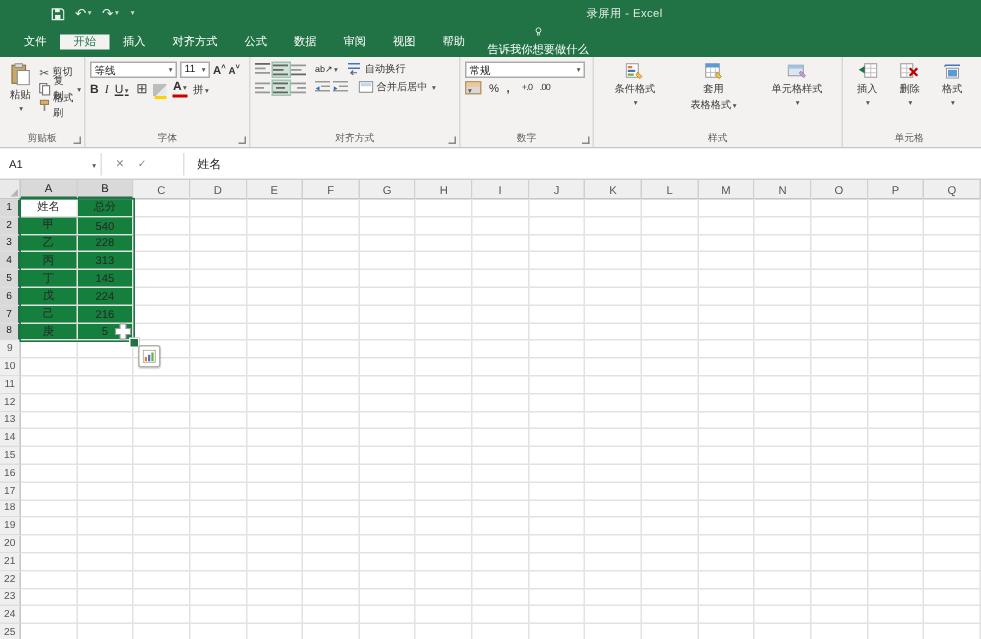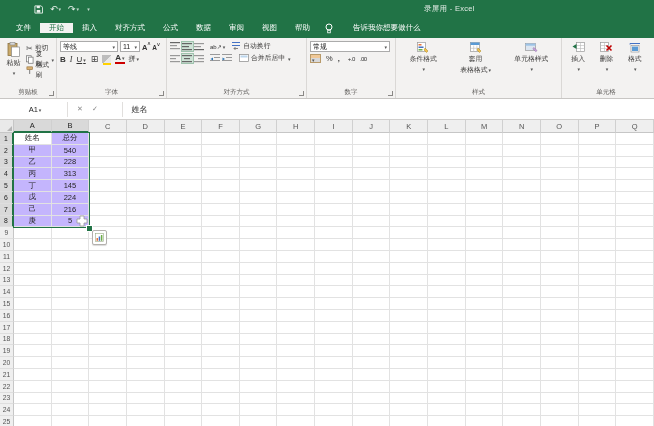--- a/index.html
+++ b/index.html
@@ -7,26 +7,26 @@
     width:654px;height:426px;overflow:hidden;position:relative;
     font-family:"Liberation Sans","DejaVu Sans",sans-serif;
     background:#fff;font-size:8px;color:#333;
     -webkit-font-smoothing:antialiased;
   }
   
   .titlebar{height:18px;background:#217346;display:flex;align-items:center;position:relative;color:#dfe9e3;}
   .qat{display:flex;align-items:center;gap:7px;padding-left:34px;font-size:9px;}
   .qat .qbtn{display:flex;align-items:center;color:#eaf2ed;cursor:default;}
   .qat .dd::after{content:"▾";font-size:5px;margin-left:1px;opacity:.8;}
-  .win-title{position:absolute;left:424px;top:4px;font-size:7.5px;color:#e3ece6;letter-spacing:.3px;}
+  .win-title{position:absolute;left:391px;top:4px;font-size:7.5px;color:#e3ece6;letter-spacing:.3px;}
   
   .tabrow{height:20px;background:#217346;display:flex;align-items:stretch;padding-left:7px;}
   .tab{display:flex;align-items:center;padding:0 9px;font-size:7.5px;color:#fff;cursor:default;}
   .tab.active{background:#f3f2f1;color:#217346;}
-  .tellme{display:flex;align-items:center;gap:20px;color:#fff;font-size:7.5px;padding:0 6px;}
+  .tellme{display:flex;align-items:center;gap:4px;color:#fff;font-size:7.5px;padding:0 6px;flex-direction:column;}
   
   .ribbon{height:61px;background:#f3f2f1;border-bottom:1px solid #c8c6c4;display:flex;box-sizing:border-box;}
   .rgroup{position:relative;border-right:1px solid #dad8d6;box-sizing:border-box;padding:3px 2px 11px 3px;flex:none;}
   .glabel{position:absolute;left:0;right:0;bottom:1px;text-align:center;font-size:6.5px;color:#605e5c;}
   .dlg{position:absolute;right:2px;bottom:2px;width:4px;height:4px;border-right:1px solid #8a8886;border-bottom:1px solid #8a8886;}
   .dd7::after{content:"▾";font-size:5px;color:#555;margin-left:1px;}
   .rowset{display:flex;flex-direction:column;gap:2px;}
   .hrow{display:flex;align-items:center;gap:2px;}
   .sbtn{display:flex;align-items:center;gap:2px;font-size:6.8px;color:#3b3a39;height:10px;cursor:default;}
   .bigbtn{display:flex;flex-direction:column;align-items:center;font-size:6.8px;color:#3b3a39;gap:1px;cursor:default;}
@@ -47,36 +47,36 @@
   
   .al{width:11px;height:9px;display:inline-block;}
   .al.sel{background:#cfe3d7;outline:1px solid #9fc3ae;}
   
   .acct{width:11px;height:9px;background:linear-gradient(180deg,#f0c897 40%,#d8d8d8 40%);border:1px solid #b89a6a;box-sizing:border-box;}
   .decbtn{font-size:6px;color:#333;letter-spacing:-.5px;}
   
   .mini-ic{width:12px;height:11px;display:inline-block;}
   
   .fbar{height:20px;background:#fff;border-bottom:1px solid #d0cecc;display:flex;align-items:center;}
-  .namebox{width:58px;height:15px;margin-left:3px;display:flex;align-items:center;justify-content:center;padding:0 3px;font-size:7.5px;color:#222;border-right:1px solid #e1dfdd;}
+  .namebox{width:58px;height:15px;margin-left:3px;display:flex;align-items:center;justify-content:space-between;padding:0 3px;font-size:7.5px;color:#222;border-right:1px solid #e1dfdd;}
   .fbtns{display:flex;align-items:center;gap:9px;padding:0 9px;color:#888;font-size:8px;border-right:1px solid #e1dfdd;height:15px;}
   .fx{font-style:italic;font-family:"Liberation Serif",serif;color:#555;margin-top:44px;}
   .fcontent{padding-left:9px;font-size:8px;color:#222;}
   
   .grid{position:relative;height:307px;background:#fff;overflow:hidden;}
   .chead{display:flex;height:13px;}
   .corner{width:14px;flex:none;background:#e9e9e9;border-right:1px solid #c6c6c6;border-bottom:1px solid #c6c6c6;position:relative;box-sizing:border-box;}
   .corner::after{content:"";position:absolute;right:1px;bottom:1px;border-left:5px solid transparent;border-bottom:5px solid #b5b5b5;}
   .colh{width:37.65px;flex:none;background:#efefef;border-right:1px solid #d0d0d0;border-bottom:1px solid #c6c6c6;box-sizing:border-box;display:flex;align-items:center;justify-content:center;font-size:7.5px;color:#555;}
   .colh.hsel{background:#d9d9d9;border-bottom:2px solid #217346;color:#222;}
   .grow{display:flex;height:11.8px;}
   .rowh{width:14px;flex:none;background:#efefef;border-right:1px solid #c6c6c6;border-bottom:1px solid #dedede;box-sizing:border-box;display:flex;align-items:center;justify-content:center;font-size:6.8px;color:#555;}
   .rowh.hsel{background:#d9d9d9;border-right:2px solid #217346;color:#222;}
   .cell{width:37.65px;flex:none;border-right:1px solid #e2e2e2;border-bottom:1px solid #e2e2e2;box-sizing:border-box;display:flex;align-items:center;justify-content:center;font-size:7.5px;color:#262626;overflow:hidden;}
-  .cell.s{background:#c4b5fd;}
+  .cell.s{background:#15803d;}
   .cell.active{background:#fff;}
   .selborder{position:absolute;left:13px;top:12px;width:76.5px;height:95.5px;border:1.5px solid #217346;box-sizing:border-box;pointer-events:none;}
   .fillhandle{position:absolute;left:86px;top:104.5px;width:5px;height:5px;background:#217346;border:1px solid #fff;box-sizing:content-box;}
   .qa-btn{position:absolute;left:92px;top:110px;width:13px;height:13px;background:#fff;border:1px solid #b3b0ad;border-radius:2px;display:flex;align-items:center;justify-content:center;box-shadow:0 1px 1px rgba(0,0,0,.15);}
   .cursorwrap{position:absolute;left:76px;top:95px;pointer-events:none;}
 </style>
 </head>
 <body>
 
 <div class="titlebar">

